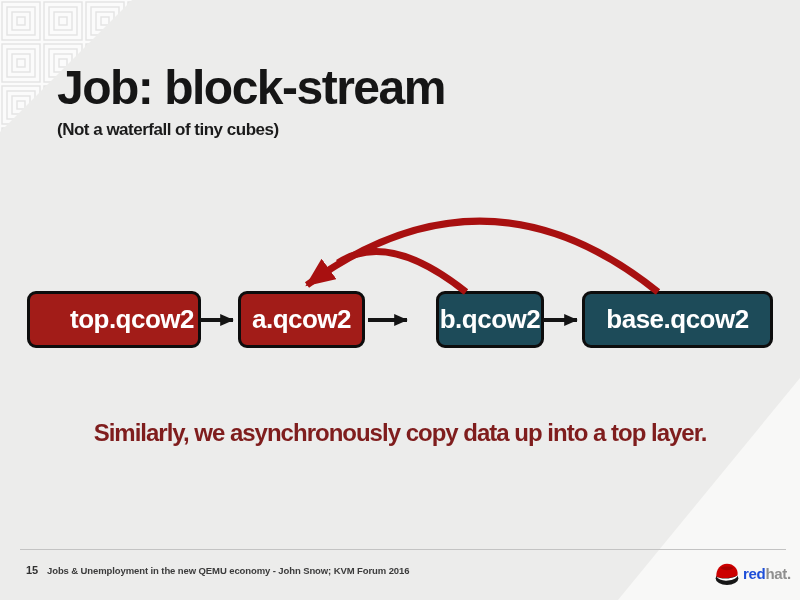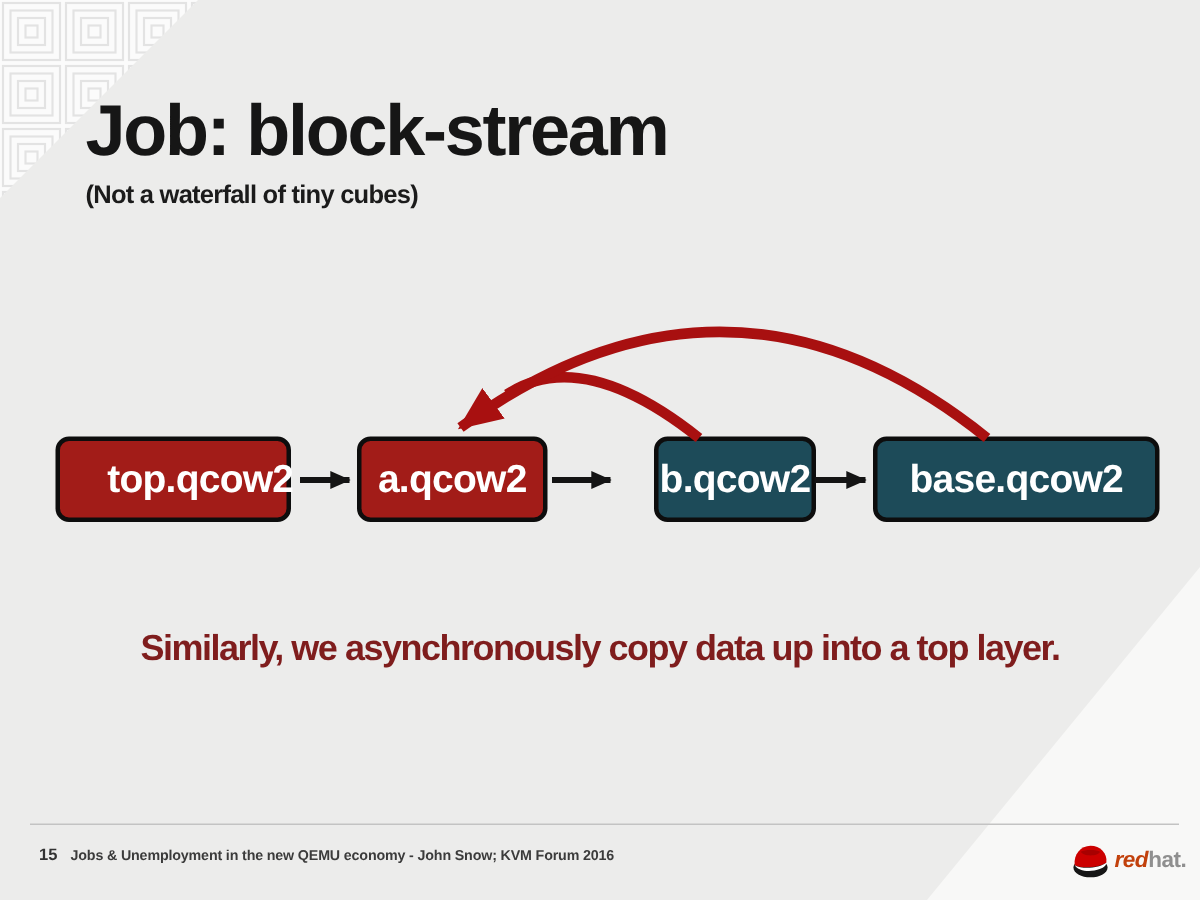--- a/index.html
+++ b/index.html
@@ -25,21 +25,21 @@
     font-size:17px; font-weight:bold; color:#1b1b1b;
     letter-spacing:-0.5px; white-space:nowrap;text-align:center;
   }
   .node{
     position:absolute; top:291px; height:57px; z-index:2;
     box-sizing:border-box; border:3px solid #0d0d0d; border-radius:9px;
     display:flex; align-items:center; justify-content:center;
     color:#ffffff; font-size:26px; font-weight:bold; letter-spacing:-0.5px;
     white-space:nowrap;
   }
-  .node-top  {left:37px;  width:157px;padding-left:36px;}
+  .node-top  {left:27px;  width:174px;padding-left:36px;}
   .node-a    {left:238px; width:127px;}
   .node-b    {left:436px; width:108px;}
   .node-base {left:582px; width:191px;align-items:center;}
   .edges-svg{position:absolute; left:0; top:0; z-index:3; pointer-events:none;}
   .caption{
     position:absolute; left:0; top:419px; width:800px; z-index:2;
     text-align:center; font-size:24px; font-weight:bold; color:#7f1d1d;
     letter-spacing:-1px; white-space:nowrap;
   }
   .footer-line{
@@ -53,21 +53,21 @@
   .footer-text{
     position:absolute; left:47px; top:565px; z-index:2;
     font-size:9.5px; font-weight:bold; color:#3b3b3b; letter-spacing:-0.1px;
     white-space:nowrap;
   }
   .logo{
     position:absolute; left:714px; top:561px; z-index:2;
     display:flex; align-items:center; gap:3px;
   }
   .logo-text{font-size:15px; font-weight:bold; letter-spacing:-0.3px; white-space:nowrap;}
-  .logo-text .rh-bold{color:#c2410c;font-style:italic;}
+  .logo-text .rh-bold{color:#1d4ed8;}
   .logo-text .rh-light{color:#8f8f8f; font-weight:bold;}
 </style>
 </head>
 <body>
 
 <div class="slide">
 
   <svg class="corner-pattern" width="140" height="140" aria-hidden="true">
     <defs>
       <pattern id="sqpat" width="42" height="42" patternUnits="userSpaceOnUse">

